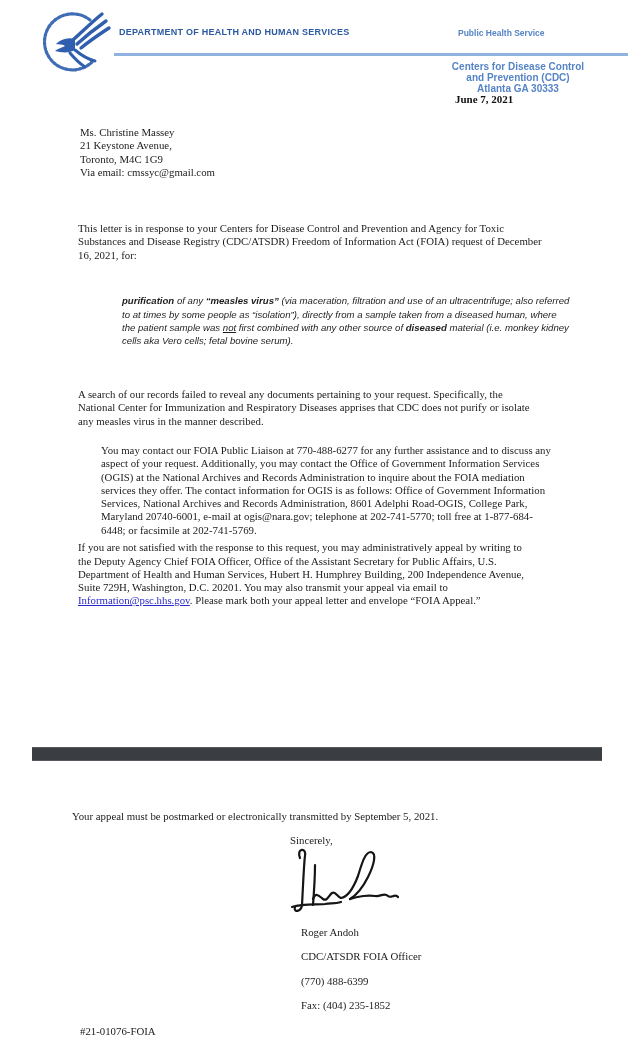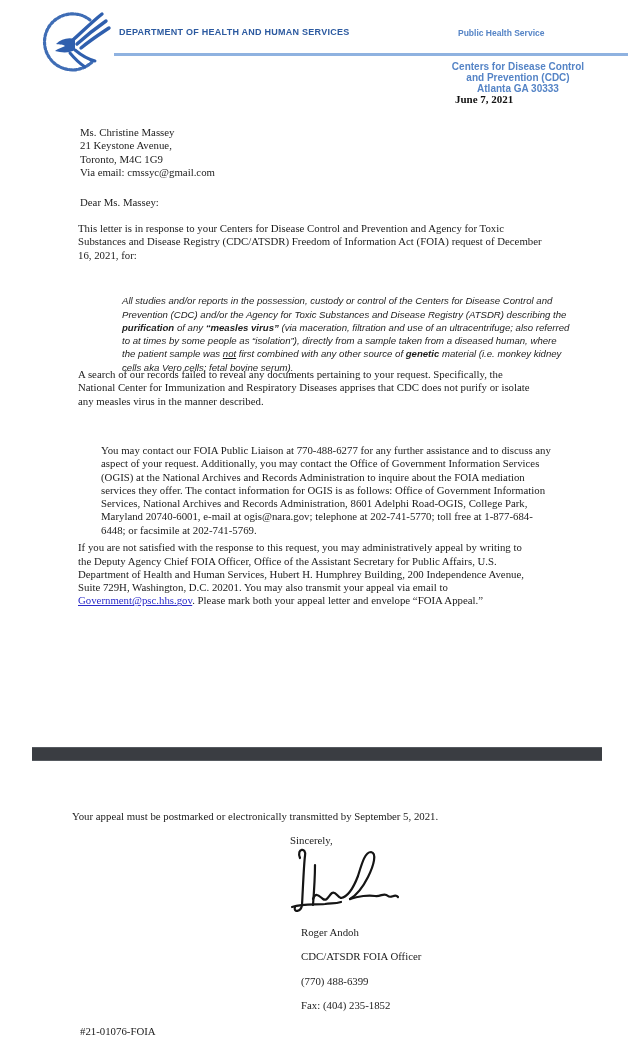--- a/index.html
+++ b/index.html
@@ -32,21 +32,21 @@
   .recipient{left:80px;top:126px;width:320px;}
   .salutation{left:80px;top:196px;width:320px;}
   .p1{left:78px;top:222px;width:500px;}
   .quote{
     left:122px;top:281px;width:468px;white-space:pre-line;
     font-family:"Liberation Sans","DejaVu Sans",sans-serif;
     font-style:italic;font-size:9.6px;line-height:13.3px;color:#1d1d1d;
   }
   .quote .b{font-weight:bold;}
   .quote .u{text-decoration:underline;}
-  .p2{left:78px;top:368px;width:500px;}
+  .p2{left:78px;top:388px;width:500px;}
   .p3{left:78px;top:444px;width:500px;margin-left:23px;}
   .p4{left:78px;top:528px;width:500px;}
   .email-link{color:#2929c8;text-decoration:underline;cursor:pointer;}
   .divider-bar{
     left:32px;top:747px;width:570px;height:12px;background:#3a3d42;
     border-top:1px solid #565a60;border-bottom:1px solid #565a60;
   }
   .appeal-deadline{left:72px;top:810px;width:520px;}
   .valediction{left:290px;top:834px;width:200px;}
   .signature{left:284px;top:847px;}
@@ -79,53 +79,50 @@
 and Prevention (CDC)
 Atlanta GA 30333</div>
 
   <div class="abs date">June 7, 2021</div>
 
   <div class="abs serif pre recipient">Ms. Christine Massey
 21 Keystone Avenue,
 Toronto, M4C 1G9
 Via email: cmssyc@gmail.com</div>
 
-  <div class="abs serif salutation">Dear Ms. Massey:</div>
 
   <div class="abs serif pre p1">This letter is in response to your Centers for Disease Control and Prevention and Agency for Toxic
 Substances and Disease Registry (CDC/ATSDR) Freedom of Information Act (FOIA) request of December
 16, 2021, for:</div>
 
   <div class="abs quote">
-    <span>All studies and/or reports in the possession, custody or control of the Centers for Disease Control and
-Prevention (CDC) and/or the Agency for Toxic Substances and Disease Registry (ATSDR) describing the
-</span><span class="b">purification</span><span> of any </span><span class="b">“measles virus”</span><span> (via maceration, filtration and use of an ultracentrifuge; also referred
+    <span class="b">purification</span><span> of any </span><span class="b">“measles virus”</span><span> (via maceration, filtration and use of an ultracentrifuge; also referred
 to at times by some people as “isolation”), directly from a sample taken from a diseased human, where
-the patient sample was </span><span class="u">not</span><span> first combined with any other source of </span><span class="b">genetic</span><span> material (i.e. monkey kidney
+the patient sample was </span><span class="u">not</span><span> first combined with any other source of </span><span class="b">diseased</span><span> material (i.e. monkey kidney
 cells aka Vero cells; fetal bovine serum).</span>
   </div>
 
   <div class="abs serif pre p2">A search of our records failed to reveal any documents pertaining to your request. Specifically,  the
 National Center for Immunization and Respiratory Diseases apprises that CDC does not purify or isolate
 any measles virus in the manner described.</div>
 
   <div class="abs serif pre p3">You may contact our FOIA Public Liaison at 770-488-6277 for any further assistance and to discuss any
 aspect of your request.  Additionally, you may contact the Office of Government Information Services
 (OGIS) at the National Archives and Records Administration to inquire about the FOIA mediation
 services they offer.  The contact information for OGIS is as follows: Office of Government Information
 Services, National Archives and Records Administration, 8601 Adelphi Road-OGIS, College Park,
 Maryland 20740-6001, e-mail at ogis@nara.gov; telephone at 202-741-5770; toll free at 1-877-684-
 6448; or facsimile at 202-741-5769.</div>
 
   <div class="abs serif pre p4">
     <span>If you are not satisfied with the response to this request, you may administratively appeal by writing to
 the Deputy Agency Chief FOIA Officer, Office of the Assistant Secretary for Public Affairs, U.S.
 Department of Health and Human Services, Hubert H. Humphrey Building, 200 Independence Avenue,
 Suite 729H, Washington, D.C.  20201. You may also transmit your appeal via email to
-</span><a class="email-link">Government@psc.hhs.gov</a><span>. Please mark both your appeal letter and envelope “FOIA Appeal.”</span>
+</span><a class="email-link">Information@psc.hhs.gov</a><span>. Please mark both your appeal letter and envelope “FOIA Appeal.”</span>
   </div>
 
   <div class="abs divider-bar"></div>
 
   <div class="abs serif appeal-deadline">Your appeal must be postmarked or electronically transmitted by September 5, 2021.</div>
 
   <div class="abs serif valediction">Sincerely,</div>
 
   <svg class="abs signature" width="125" height="70" viewBox="0 0 125 70" aria-hidden="true">
     <g fill="none" stroke="#151515" stroke-width="2.2" stroke-linecap="round">

